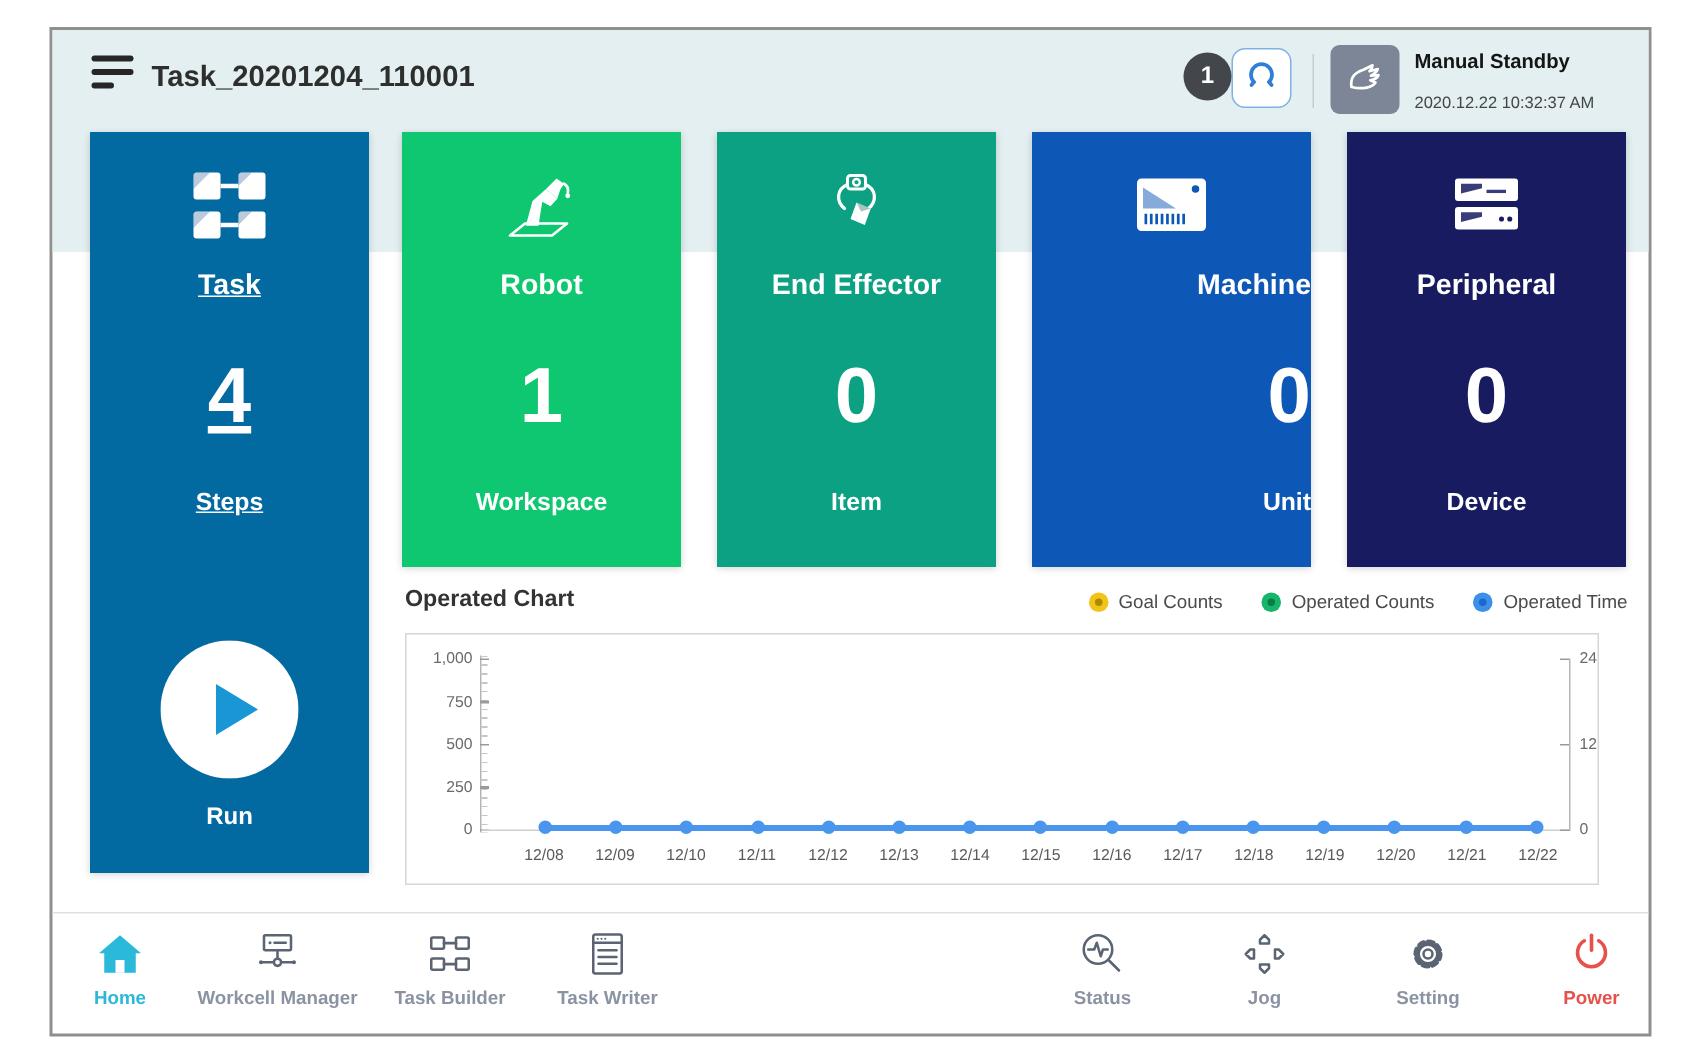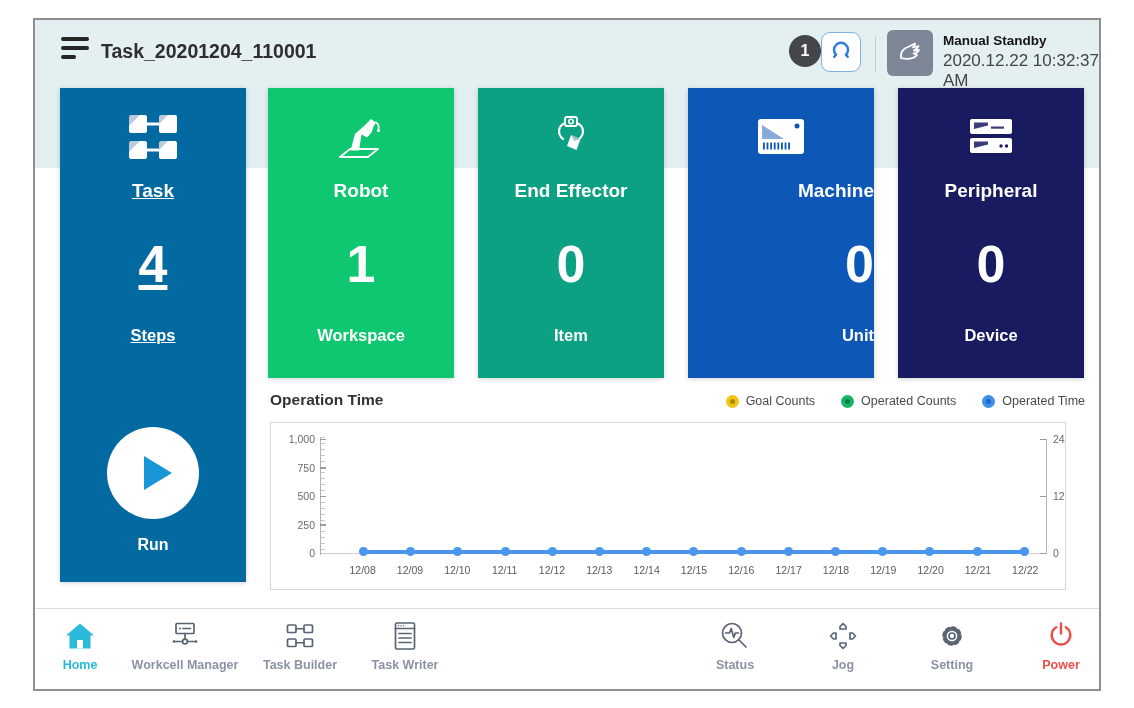--- a/index.html
+++ b/index.html
@@ -13,21 +13,21 @@
   .hamburger i:nth-child(1){ top:0; width:28px; }
   .hamburger i:nth-child(2){ top:9px; width:28px; }
   .hamburger i:nth-child(3){ top:18px; width:15px; }
   .title { position:absolute; left:66px; top:20px; font-size:19.5px; font-weight:700; color:#2e2e2e; }
   .badge { position:absolute; left:754px; top:15px; width:32px; height:32px; border-radius:50%; background:#43474c; color:#fff; font-size:16px; font-weight:700; display:flex; align-items:center; justify-content:center; z-index:3; }
   .reset-btn { position:absolute; left:786px; top:12px; width:40px; height:40px; border-radius:9px; background:#fff; border:1.5px solid #7fb1e3; display:flex; align-items:center; justify-content:center; }
   .hdr-divider { position:absolute; left:840px; top:16px; width:1px; height:36px; background:#c2cfd2; }
   .manual-tile { position:absolute; left:852px; top:10px; width:46px; height:46px; border-radius:6px; background:#7d8696; display:flex; align-items:center; justify-content:center; }
   .mode-text { position:absolute; left:908px; top:13px; }
   .mode-label { font-size:13.5px; font-weight:700; color:#151515; }
-  .mode-time { margin-top:3px; font-size:17px; color:#454545; }
+  .mode-time { margin-top:15px; font-size:11px; color:#454545; }
 
   
   .card { position:absolute; top:68px; width:186px; height:290px; color:#fff; text-align:center; box-shadow:0 1px 5px rgba(0,0,0,0.18); }
   .card-task { left:25px; height:494px; }
   .card-robot { left:233px; } .card-ee { left:443px; } .card-machine { left:653px; } .card-periph { left:863px; }
   .card-icon { margin-top:22px; height:56px; display:flex; justify-content:center; }
   .card-title { margin-top:14px; font-size:19px; font-weight:700; }
   .card-value { margin-top:34px; font-size:52px; font-weight:700; line-height:56px; }
   .card-unit { margin-top:34px; font-size:16.5px; font-weight:700; }
   .run-circle { position:absolute; left:47px; top:339px; width:78px; height:78px; border-radius:50%; background:#fff; border:7px solid rgba(255,255,255,0.45); box-sizing:content-box; cursor:pointer; }
@@ -187,21 +187,21 @@
         <path d="M11 31.5 h14 v3 l-14 3.5 z" fill="#181b60" opacity="0.85"></path>
         <circle cx="38" cy="36" r="1.7" fill="#181b60"></circle>
           <circle cx="43.5" cy="36" r="1.7" fill="#181b60"></circle>
       </svg>
     </div>
     <div class="card-title">Peripheral</div>
     <div class="card-value">0</div>
     <div class="card-unit">Device</div>
   </div>
 
-  <div class="chart-title">Operation Time</div>
+  <div class="chart-title">Operated Chart</div>
   <div class="legend">
     <div class="legend-item">
       <span class="dot" style="background: rgb(242, 195, 24);">
           <span class="dot-core" style="background: rgb(169, 138, 0);"></span>
         </span>
       <span class="legend-label">Goal Counts</span>
     </div>
     <div class="legend-item">
       <span class="dot" style="background: rgb(23, 181, 106);">
           <span class="dot-core" style="background: rgb(10, 122, 70);"></span>

